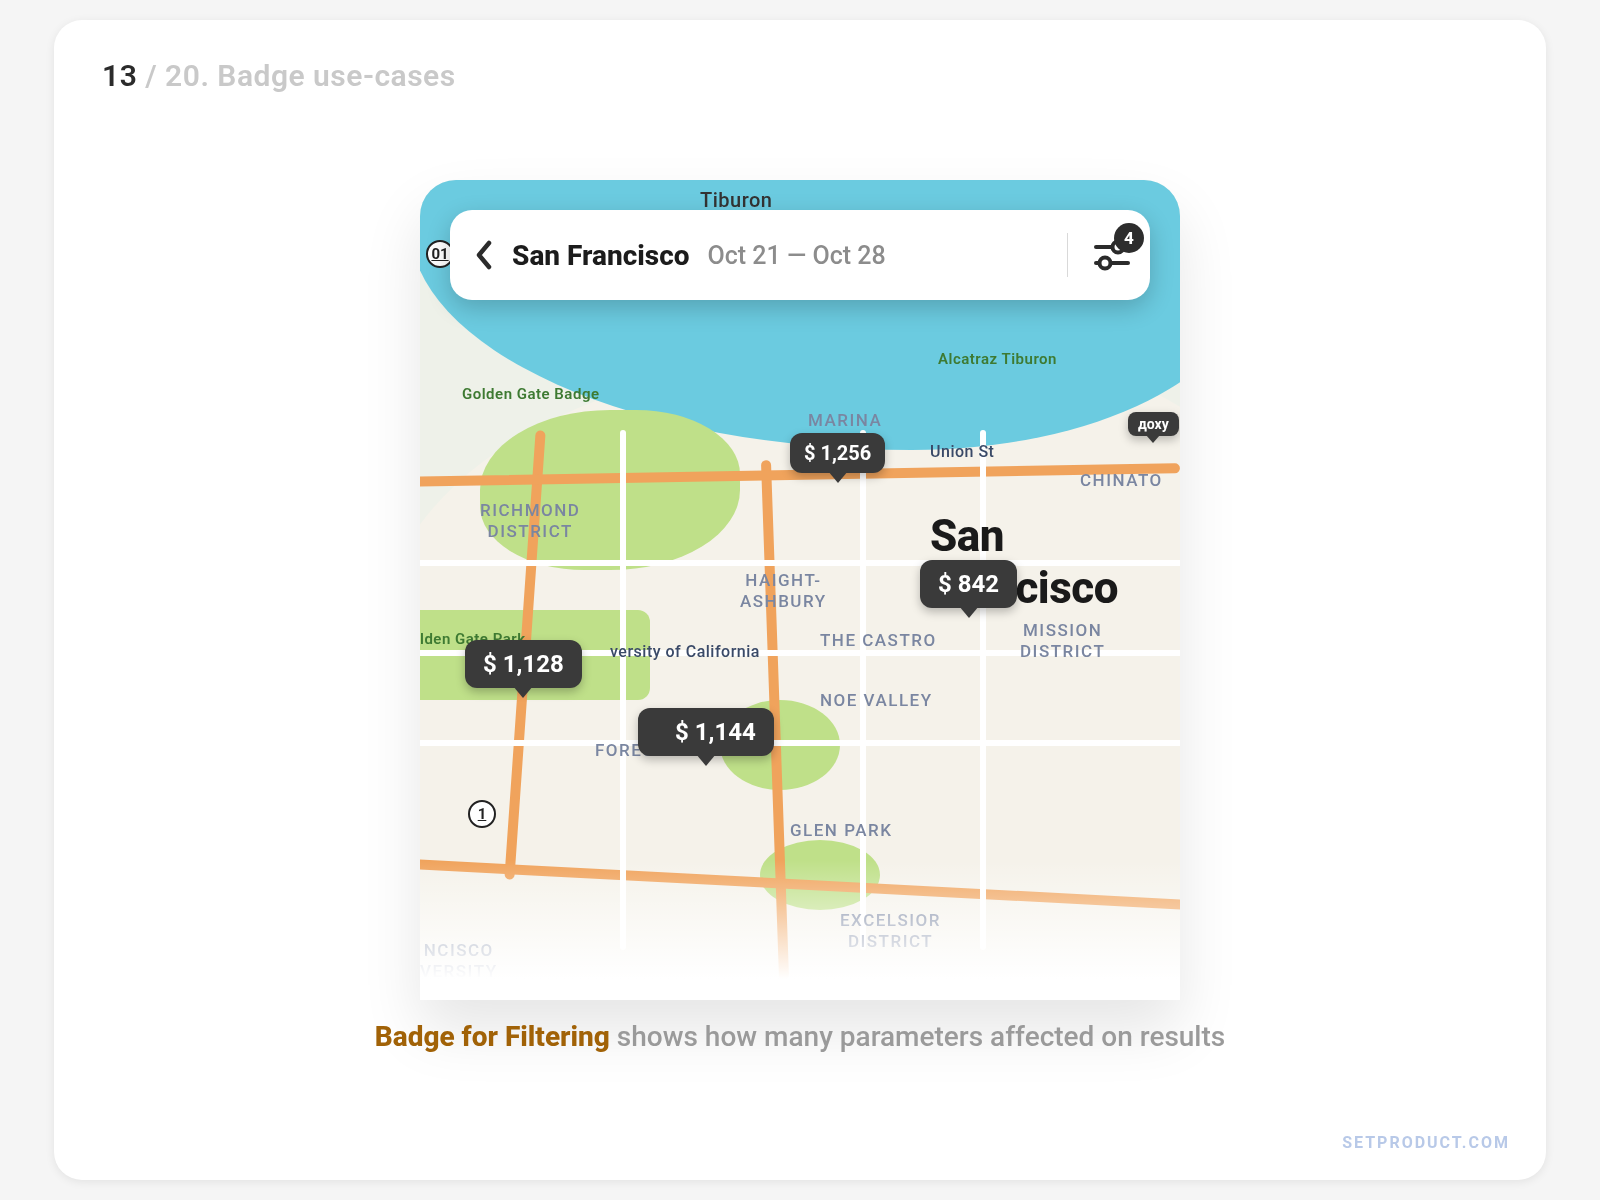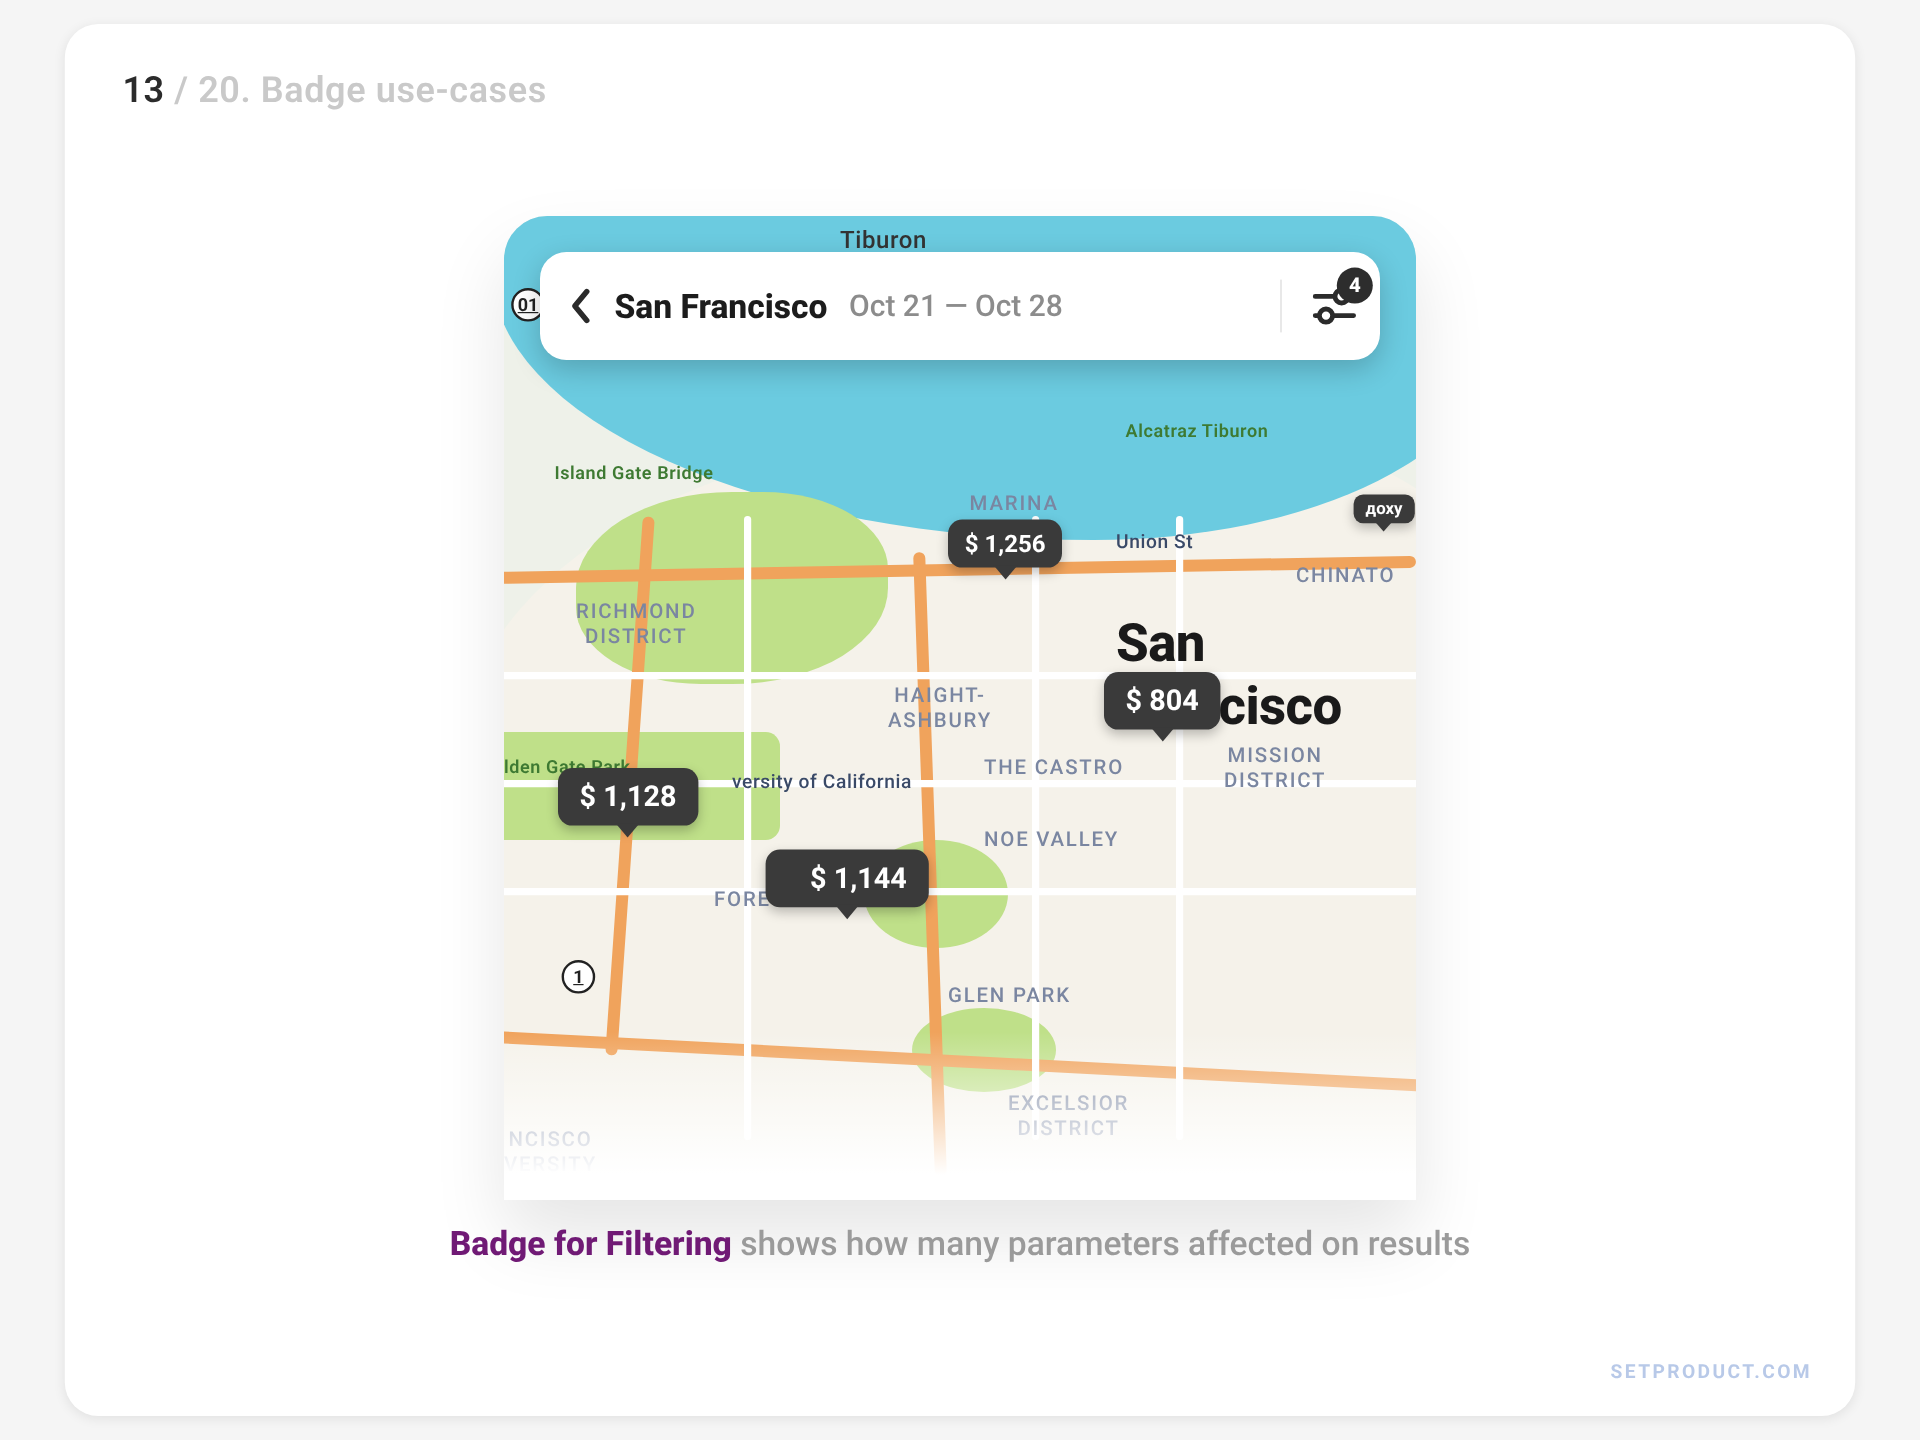--- a/index.html
+++ b/index.html
@@ -184,21 +184,21 @@
   
   .caption {
     position:absolute;
     left:0; right:0;
     top: 1000px;
     text-align:center;
     font-size:28px;
     font-weight:500;
     color:#9a9a9a;
   }
-  .caption .lead { color:#701a75; font-weight:800;text-align:center; }
+  .caption .lead { color:#a16207; font-weight:800;text-align:center; }
 
   .watermark {
     position:absolute; right:36px; bottom:28px;
     font-size:16px; letter-spacing:2px; font-weight:700;
     color:#b8c9e8;
   }
 </style>
 </head>
 <body>
 
@@ -223,21 +223,21 @@
       <div class="road r4"></div>
       <div class="roadw w1"></div>
       <div class="roadw w2"></div>
       <div class="roadw w3"></div>
       <div class="roadw w4"></div>
       <div class="roadw w5"></div>
       <div class="roadw w6"></div>
 
       <div class="map-label dark" style="left:280px; top:8px; color:#333; font-size:20px; font-weight:500;text-align:center;">Tiburon</div>
       <div class="map-label green" style="left:518px; top:170px;">Alcatraz Tiburon</div>
-      <div class="map-label green" style="left:42px; top:205px;">Island Gate Bridge</div>
+      <div class="map-label green" style="left:42px; top:205px;">Golden Gate Badge</div>
       <div class="map-label" style="left:388px; top:230px;">MARINA</div>
       <div class="map-label dark" style="left:510px; top:262px;">Union St</div>
       <div class="map-label" style="left:660px; top:290px;">CHINATO</div>
       <div class="map-label" style="left:60px; top:320px; line-height:1.25;">RICHMOND
 DISTRICT</div>
       <div class="map-label" style="left:320px; top:390px; line-height:1.25;">HAIGHT-
 ASHBURY</div>
       <div class="map-label" style="left:400px; top:450px;">THE CASTRO</div>
       <div class="map-label" style="left:600px; top:440px; line-height:1.25;">MISSION
 DISTRICT</div>
@@ -250,21 +250,21 @@
 DISTRICT</div>
       <div class="map-label" style="left:0px; top:760px; line-height:1.25;">ncisco
 versity</div>
 
       <div class="city-name" style="left:510px; top:330px;">San Francisco</div>
 
       <div class="route-shield" style="left:6px; top:60px;">01</div>
       <div class="route-shield" style="left:48px; top:620px;">1</div>
 
       <div class="pin" style="left:370px; top:253px; font-size:20px; padding:8px 14px;text-align:center;">$ 1,256</div>
-      <div class="pin" style="left:500px; top:380px;">$ 804</div>
+      <div class="pin" style="left:500px; top:380px;">$ 842</div>
       <div class="pin" style="left:45px; top:460px;">$ 1,128</div>
       <div class="pin" style="left:218px; top:528px;padding-left:37px;">$ 1,144</div>
       <div class="pin alt" style="left:708px; top:232px;">доху</div>
 
       <div class="fade"></div>
     </div>
 
     <div class="searchbar">
       <div class="back-btn">
         <svg width="20" height="32" viewBox="0 0 20 32">

